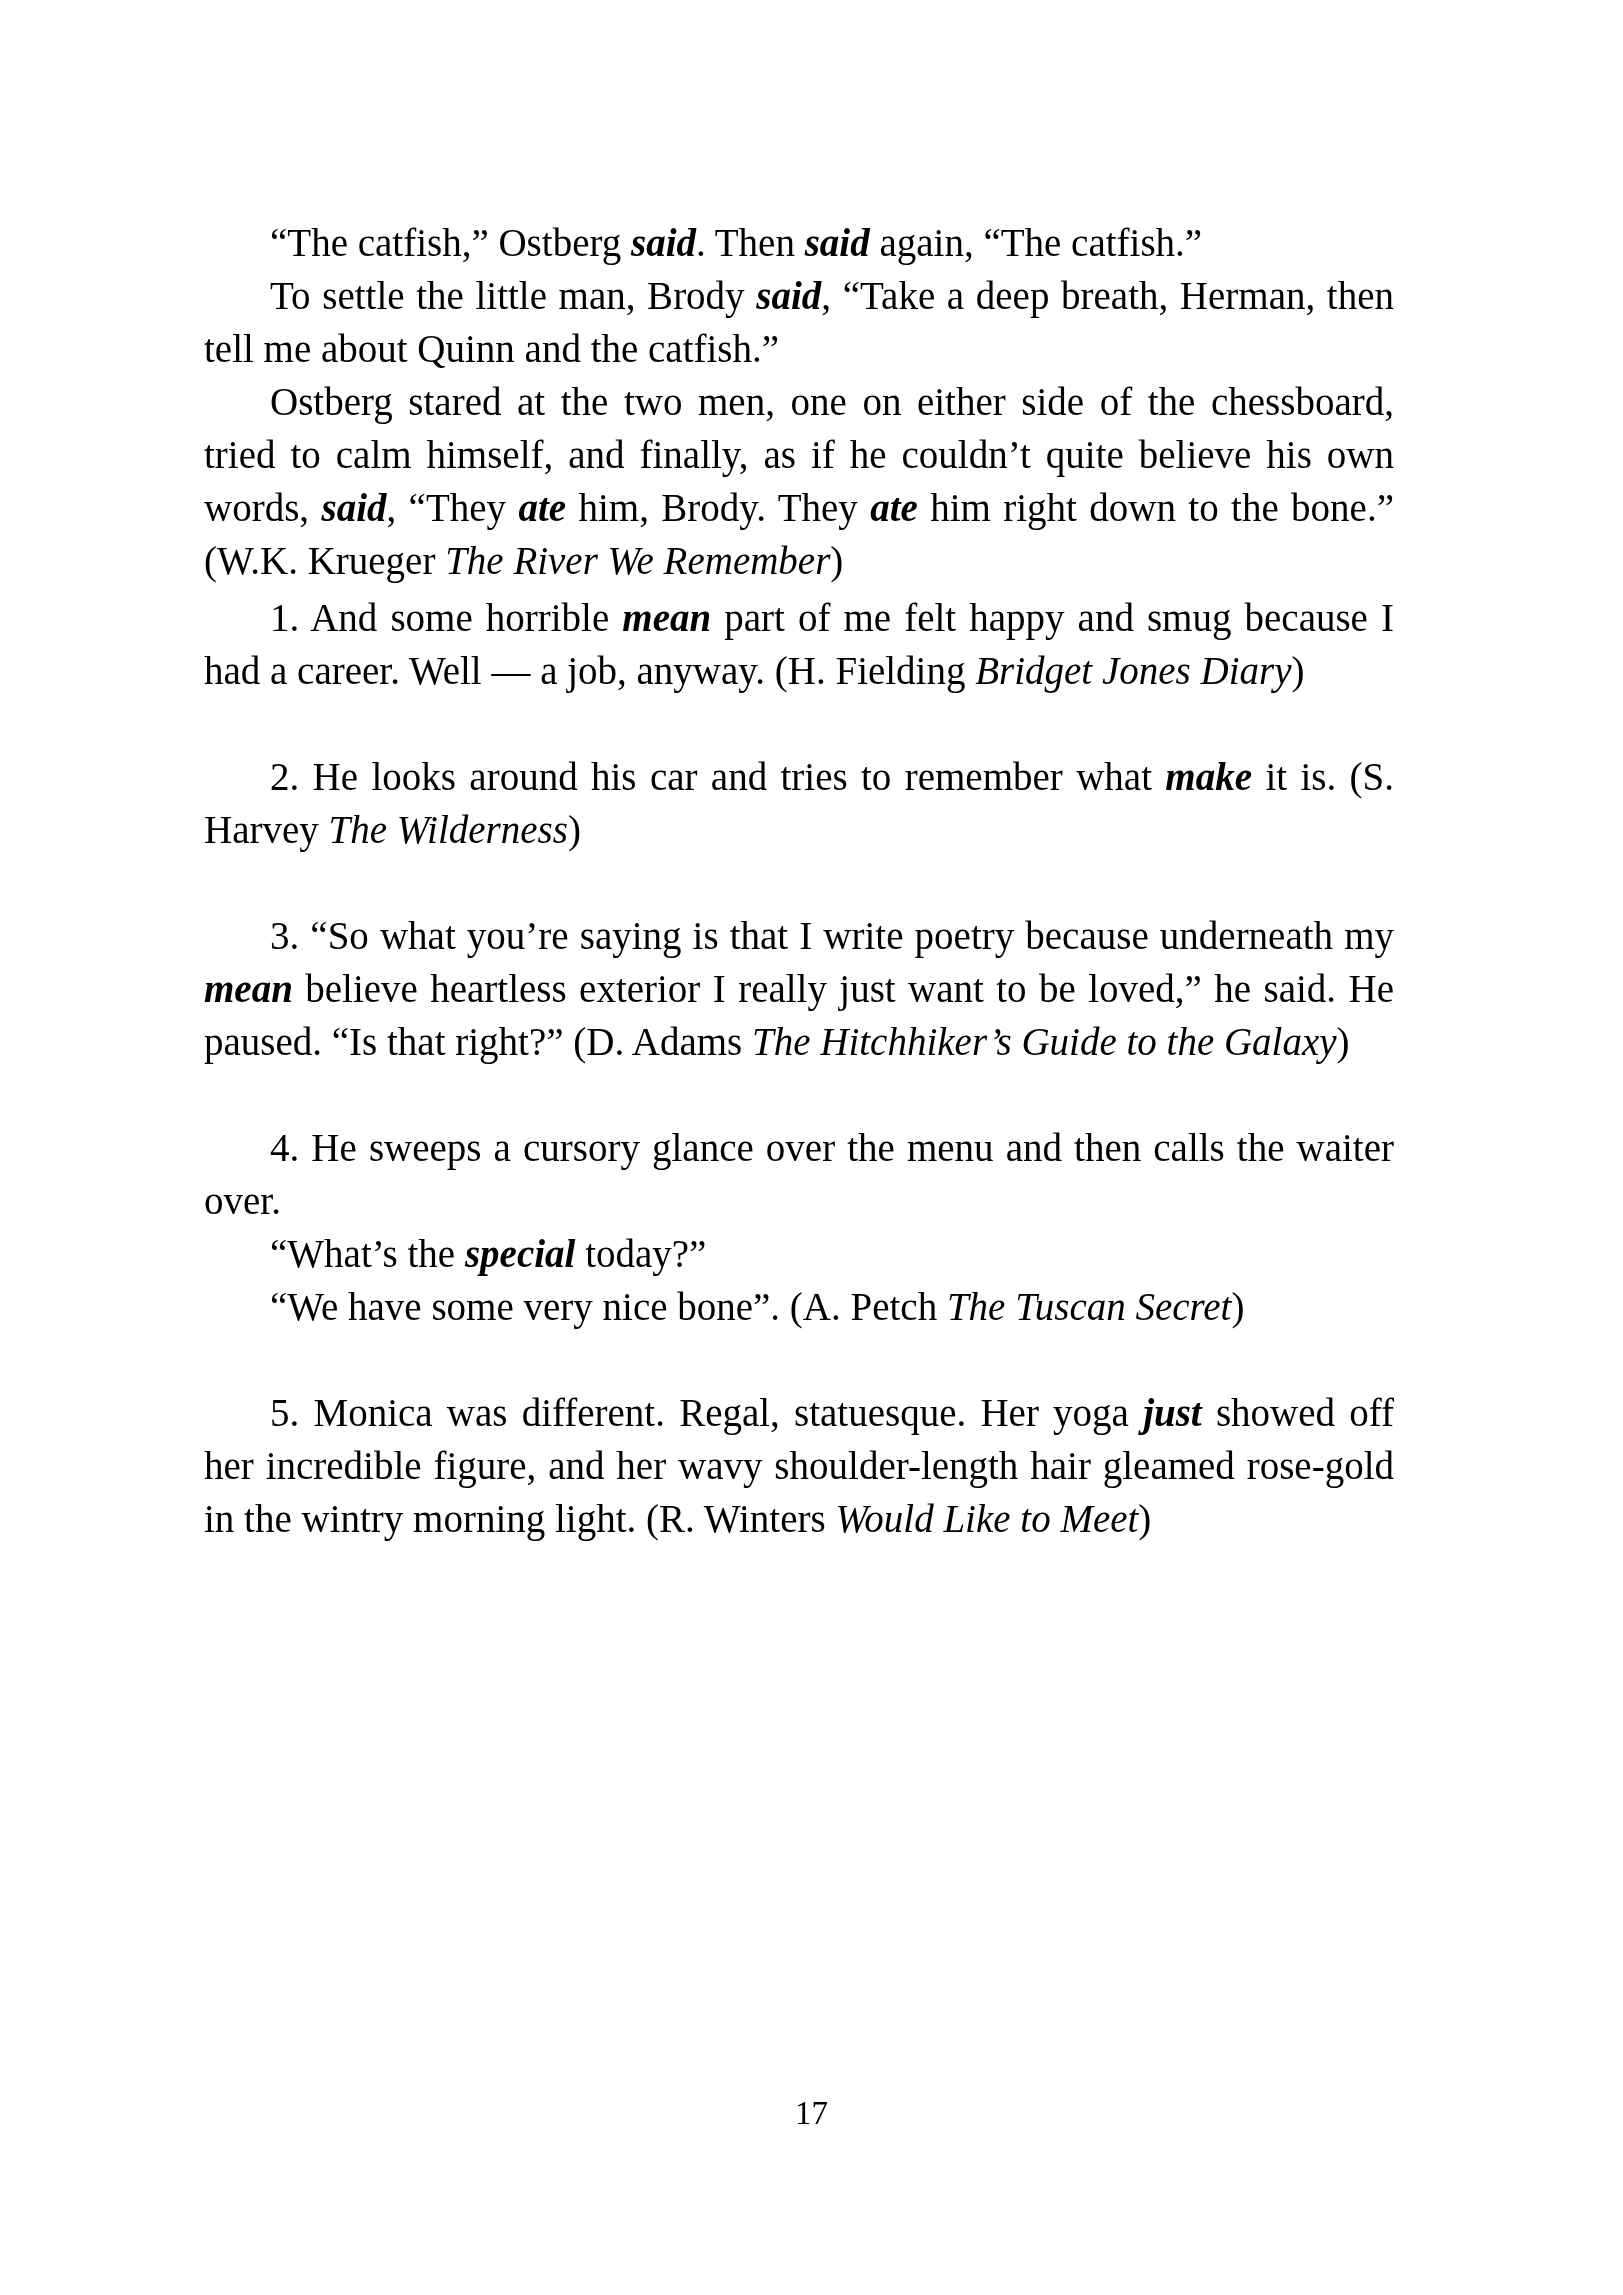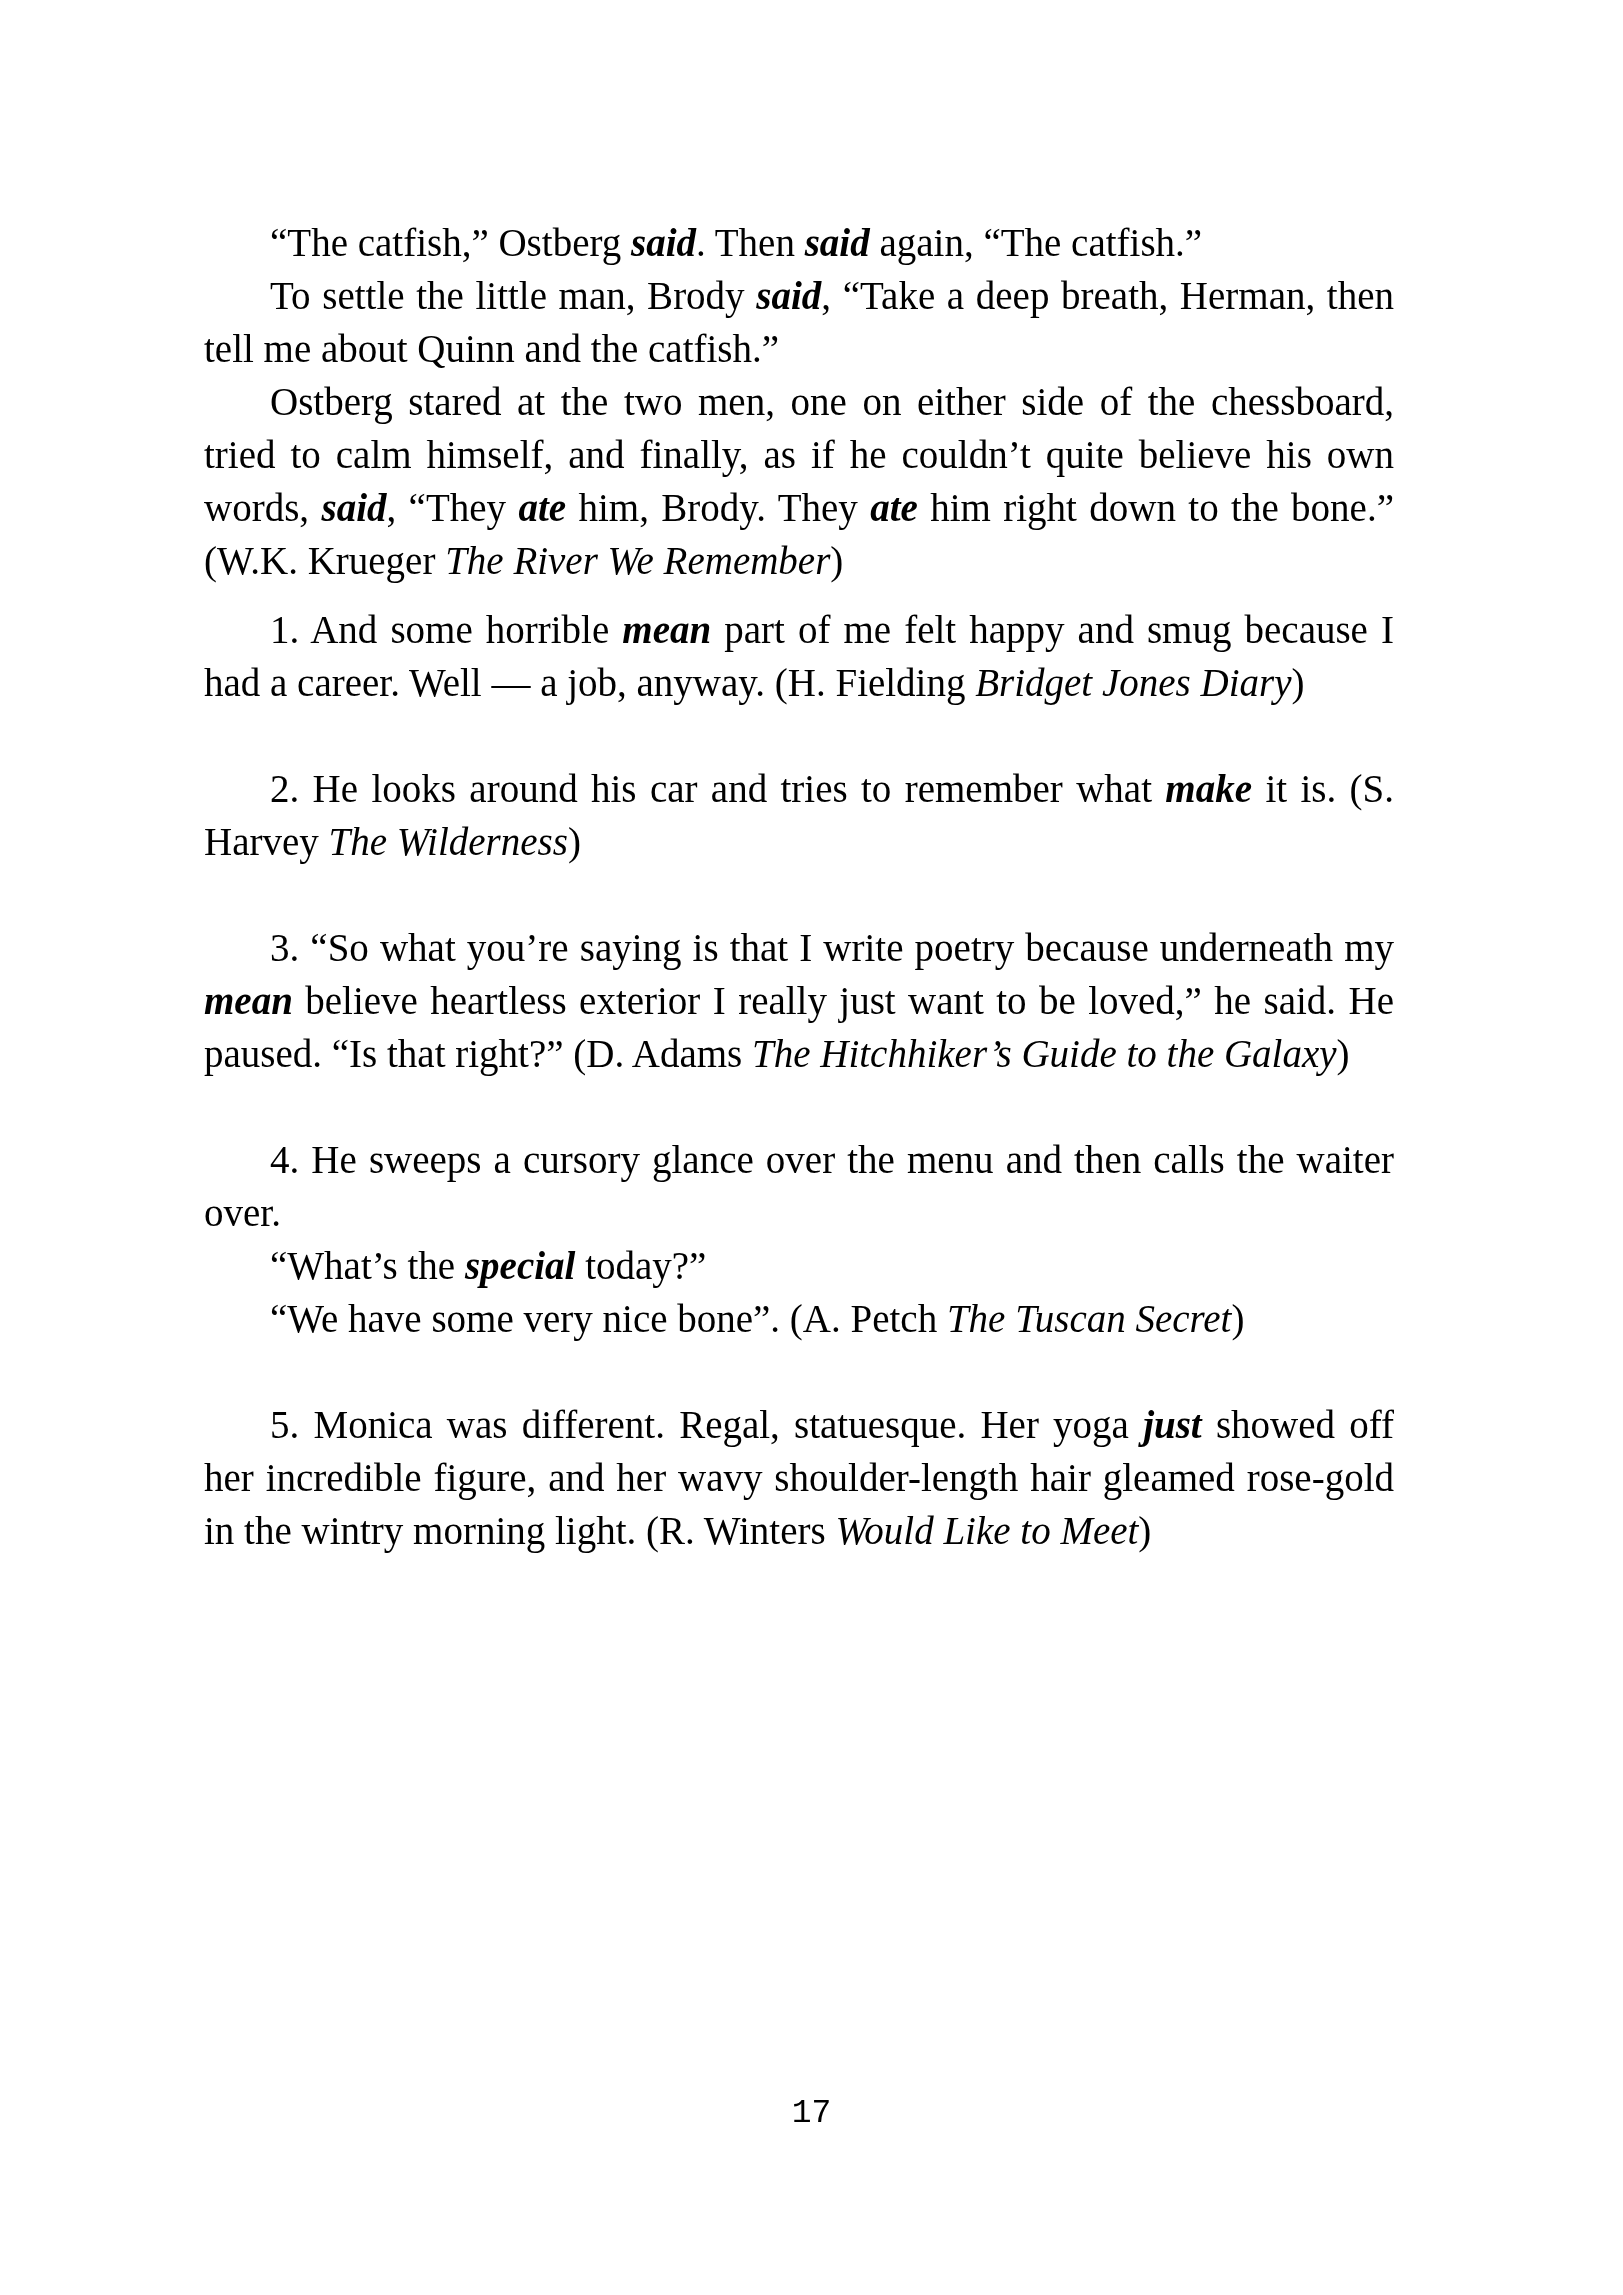--- a/index.html
+++ b/index.html
@@ -10,24 +10,24 @@
     font-size: 39px; line-height: 53px; color: #000;
   }
   .p { text-align: justify; text-indent: 66px; margin: 0; }
   .p .i { font-style: italic; }
   .p .bi { font-style: italic; font-weight: bold; }
   .heading {
     font-family: "Liberation Sans", "DejaVu Sans", sans-serif;
     font-weight: bold; font-size: 33px; line-height: 53px;
     margin: 53px 0 17.5px 0; text-align: justify;
   }
-  .example { margin: 16px 0 53px 0; }
+  .example { margin: 4px 0 53px 0; }
   .page-number {
     position: absolute; top: 2095px; left: 0; width: 1623px; text-align: center;
-    font-family: Liberation Mono, monospace; font-size: 33px;
+    font-family: Liberation Serif, serif; font-size: 33px;
   }
 </style>
 </head>
 <body>
 
 <div class="page">
   <div id="passage">
       <p class="p"><span>“The catfish,” Ostberg </span><span class="bi">said</span><span>. Then </span><span class="bi">said</span><span> again, “The catfish.”</span></p>
       <p class="p"><span>To settle the little man, Brody </span><span class="bi">said</span><span>, “Take a deep breath, Herman, then tell me about Quinn and the catfish.”</span></p>
       <p class="p"><span>Ostberg stared at the two men, one on either side of the chessboard, tried to calm himself, and finally, as if he couldn’t quite believe his own words, </span><span class="bi">said</span><span>, “They </span><span class="bi">ate</span><span> him, Brody. They </span><span class="bi">ate</span><span> him right down to the bone.” (W.K. Krueger </span><span class="i">The River We Remember</span><span>)</span></p>

